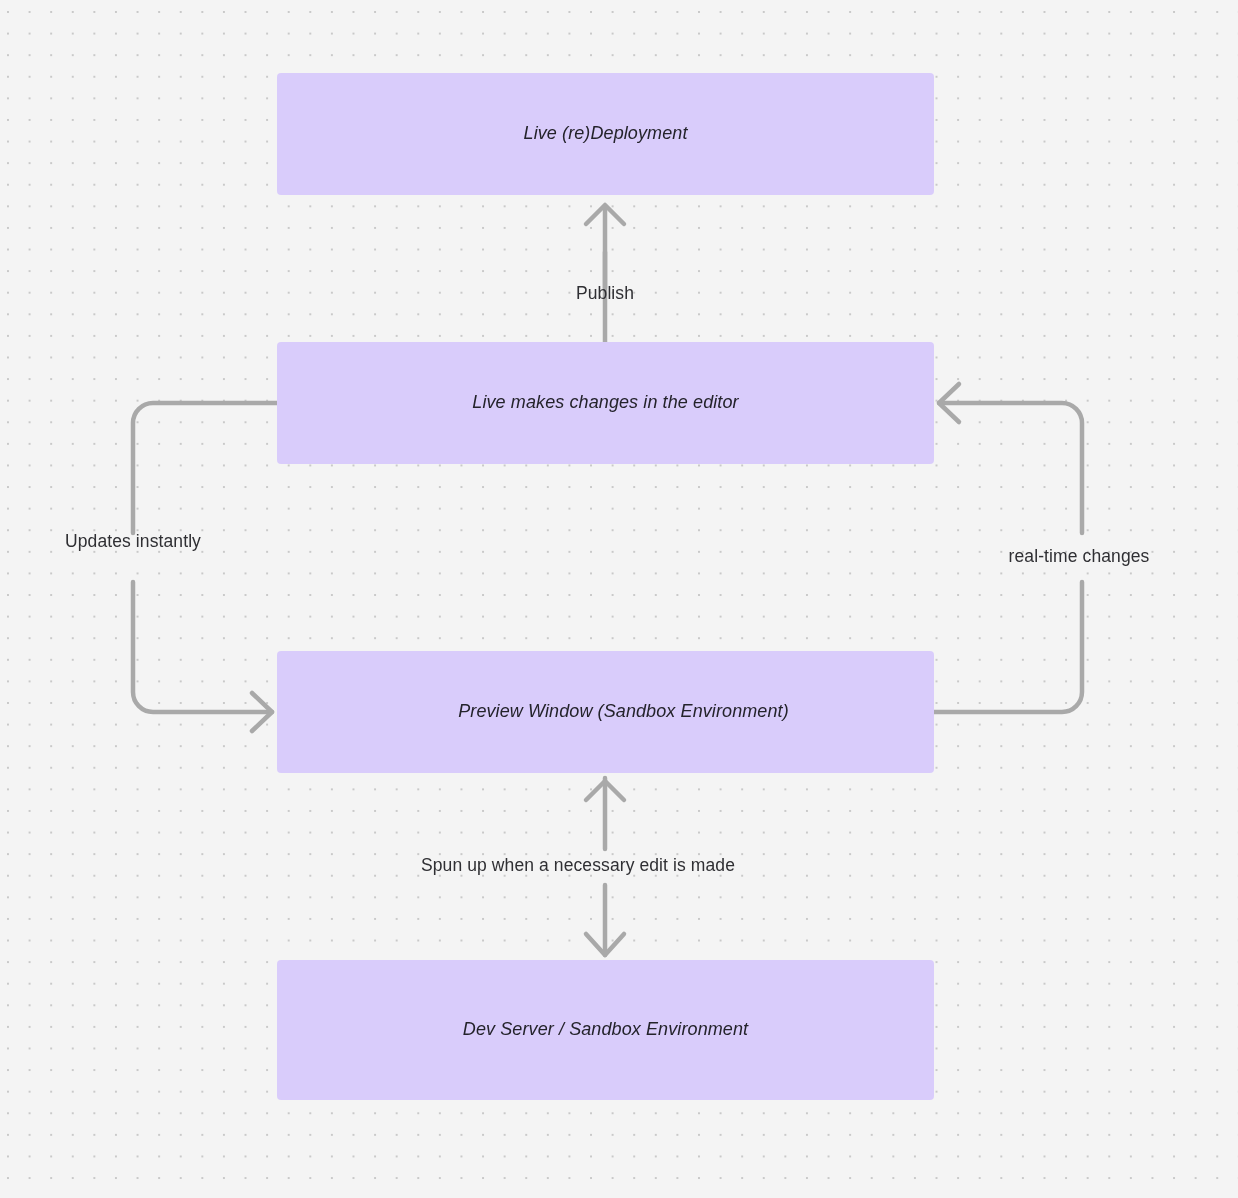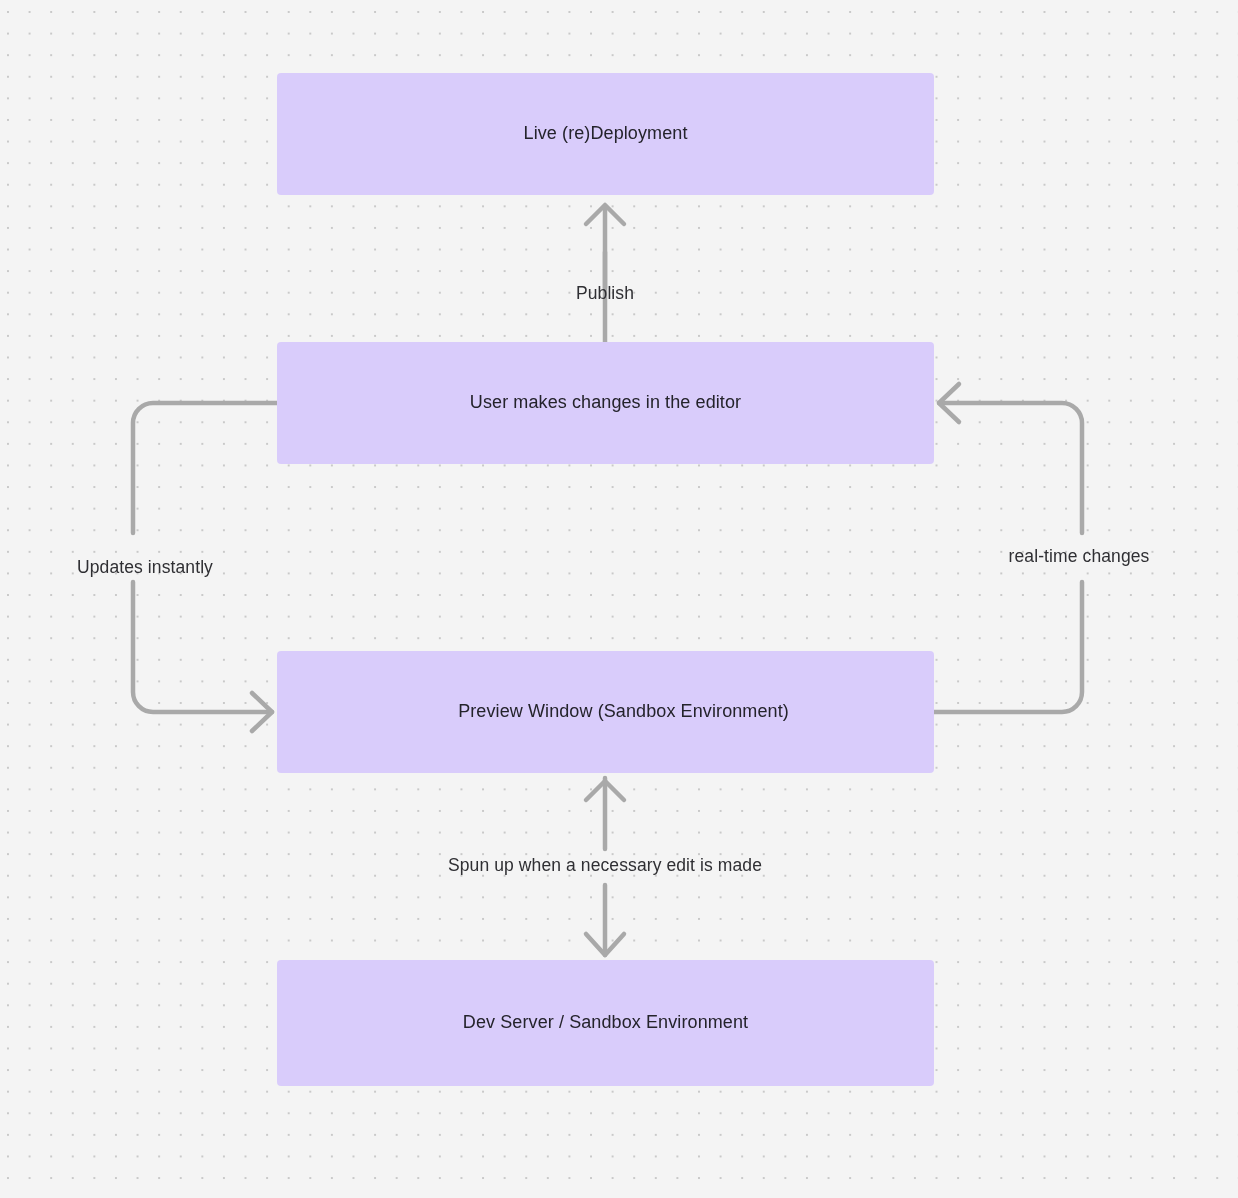--- a/index.html
+++ b/index.html
@@ -39,20 +39,21 @@
     background-color: #d9ccfb;
     border-radius: 4px;
     display: flex;
     align-items: center;
     justify-content: center;
     color: #24232b;
     font-size: 18px;
     letter-spacing: 0.1px;
     text-align: center;
     line-height: 1.3;
+    font-style: italic;
   }
 
   .edge-label {
     position: absolute;
     color: #2f2f33;
     font-size: 17.5px;
     white-space: nowrap;
     letter-spacing: 0.1px;
     line-height: 1;
   }
@@ -88,32 +89,32 @@
       <path d="M 605 885 L 605 955" stroke="#a9a9a9" stroke-width="4.5" fill="none" stroke-linecap="round"></path>
       <path d="M 586 934 L 605 955 L 624 934" stroke="#a9a9a9" stroke-width="4.5" fill="none" stroke-linecap="round" stroke-linejoin="round"></path>
     </g>
   </svg>
 
   <div class="node" style="left:277px; top:73px; width:657px; height:122px;">
     <span>Live (re)Deployment</span>
   </div>
 
   <div class="node" style="left:277px; top:342px; width:657px; height:122px;">
-    <span>User makes changes in the editor</span>
+    <span>Live makes changes in the editor</span>
   </div>
 
   <div class="node" style="left:277px; top:651px; width:657px; height:122px;padding-left:36px;">
     <span>Preview Window (Sandbox Environment)</span>
   </div>
 
-  <div class="node" style="left:277px; top:960px; width:657px; height:126px;">
+  <div class="node" style="left:277px; top:960px; width:657px; height:140px;">
     <span>Dev Server / Sandbox Environment</span>
   </div>
 
   <div class="edge-label" style="left:605px; top:270px; transform:translate(-50%,-50%);margin-top:24px;">Publish</div>
 
-  <div class="edge-label" style="left:133px; top:568px; transform:translate(-50%,-50%);margin-left:12px;">Updates instantly</div>
+  <div class="edge-label" style="left:133px; top:542px; transform:translate(-50%,-50%);">Updates instantly</div>
 
   <div class="edge-label" style="left:1079px; top:557px; transform:translate(-50%,-50%);">real-time changes</div>
 
-  <div class="edge-label" style="left:605px; top:866px; transform:translate(-50%,-50%);">Spun up when a necessary edit is made</div>
+  <div class="edge-label" style="left:578px; top:866px; transform:translate(-50%,-50%);">Spun up when a necessary edit is made</div>
 
 </div>
 
 </body></html>

